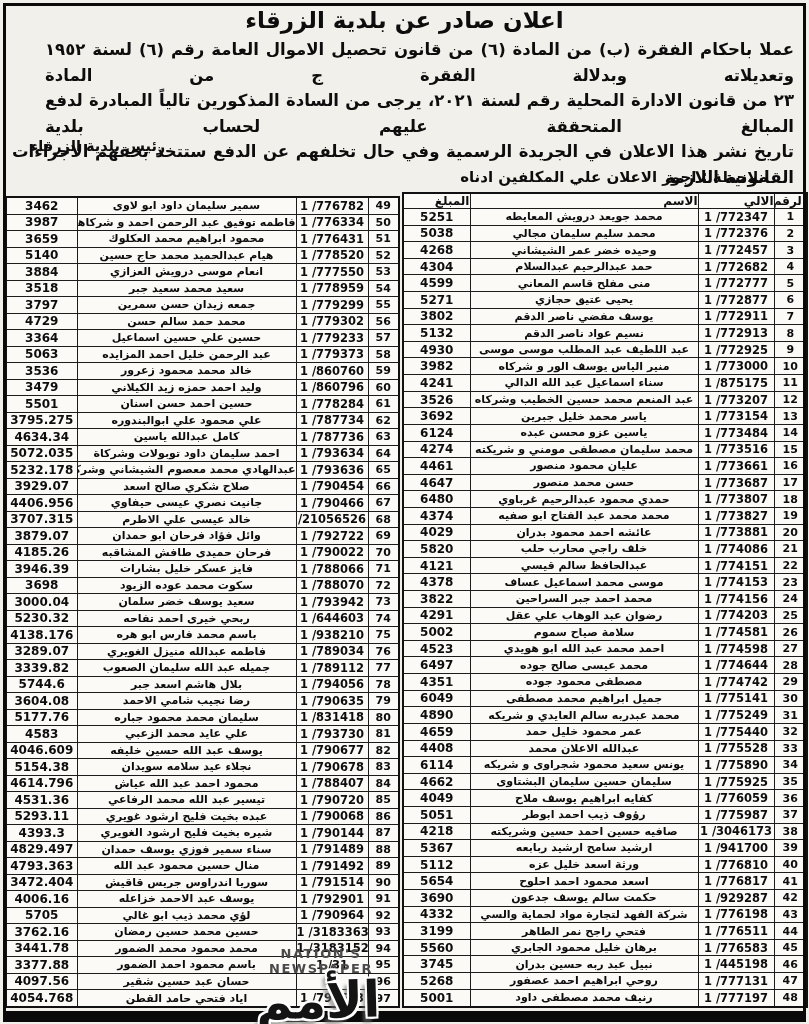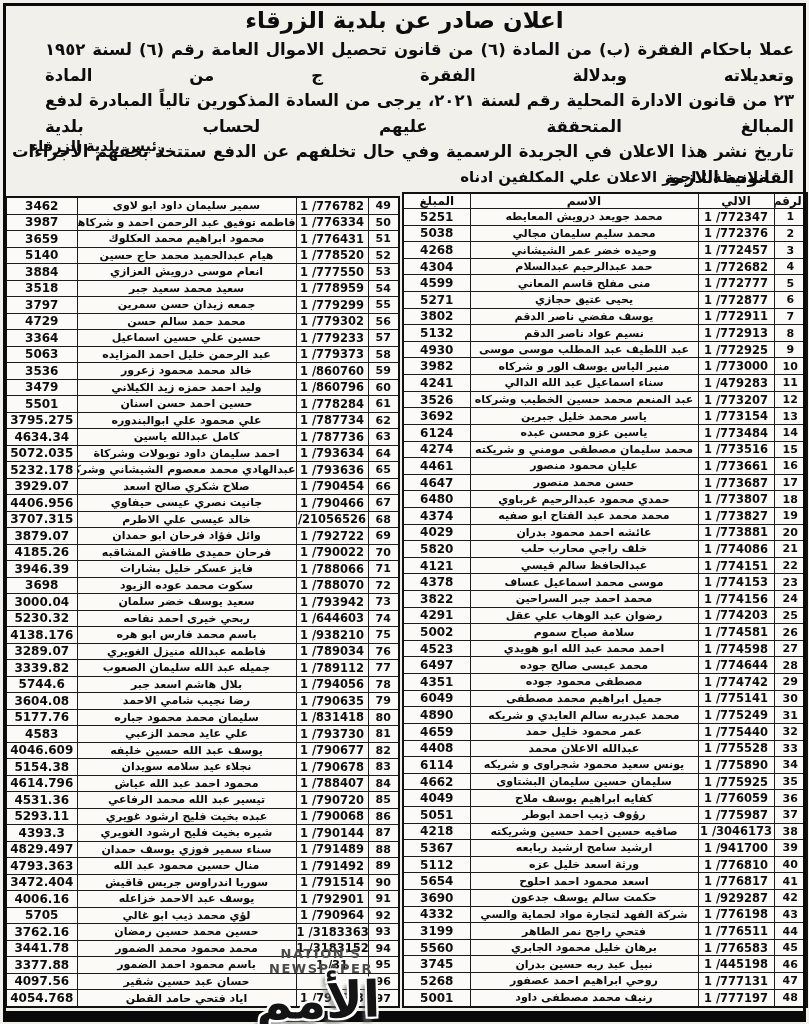--- a/index.html
+++ b/index.html
@@ -13,21 +13,21 @@
   .para { position:absolute; top:37px; left:12px; right:15px; direction:rtl; font-weight:bold; font-size:16.5px; }
   .para .pline { line-height:25.5px; text-align:justify; white-space:normal; }
   .para .pline.just { text-align-last:justify;margin-left:33px; }
 
   .sig { position:absolute; top:138px; left:22px; width:152px; text-align:center; direction:rtl; font-weight:bold; font-size:14.5px; line-height:17px; }
 
   .note { position:absolute; top:168px; right:41px; direction:rtl; font-weight:bold; font-size:15px; }
 
   table.roll { position:absolute; border-collapse:collapse; table-layout:fixed; direction:rtl; background:#fbfaf7; border:2px solid #111; }
   table.roll td, table.roll th { border:1px solid #1c1c1c; text-align:center; vertical-align:middle; overflow:hidden; white-space:nowrap; padding:0; font-weight:bold; }
-  table.roll th { font-size:12px; }
+  table.roll th { font-size:12px;text-align:right; }
   td.serial { font-size:11px; }
   td.account { font-size:11.5px; direction:ltr; unicode-bidi:embed; }
   td.name { font-size:11px; }
   td.amount { font-size:12px; }
 
   #tableRight { left:402px; top:192px; width:404px; height:816px; }
   #tableLeft  { left:5px;  top:196px; width:393px; height:812px; }
 
   .watermark { position:absolute; left:233px; top:946px; width:170px; z-index:6; pointer-events:none; direction:ltr; }
   .wm-small { font-size:13px; letter-spacing:1.5px; color:#4a4a4a; font-weight:bold; padding-left:6px;text-align:center; }
@@ -125,21 +125,21 @@
           <td class="amount">4930</td>
         </tr>
         <tr>
           <td class="serial">10</td>
           <td class="account">1 /773000</td>
           <td class="name">منير الياس يوسف الور و شركاه</td>
           <td class="amount">3982</td>
         </tr>
         <tr>
           <td class="serial">11</td>
-          <td class="account">1 /479283</td>
+          <td class="account">1 /875175</td>
           <td class="name">سناء اسماعيل عبد الله الدالي</td>
           <td class="amount">4241</td>
         </tr>
         <tr>
           <td class="serial">12</td>
           <td class="account">1 /773207</td>
           <td class="name">عبد المنعم محمد حسين الخطيب وشركاه</td>
           <td class="amount">3526</td>
         </tr>
         <tr>

